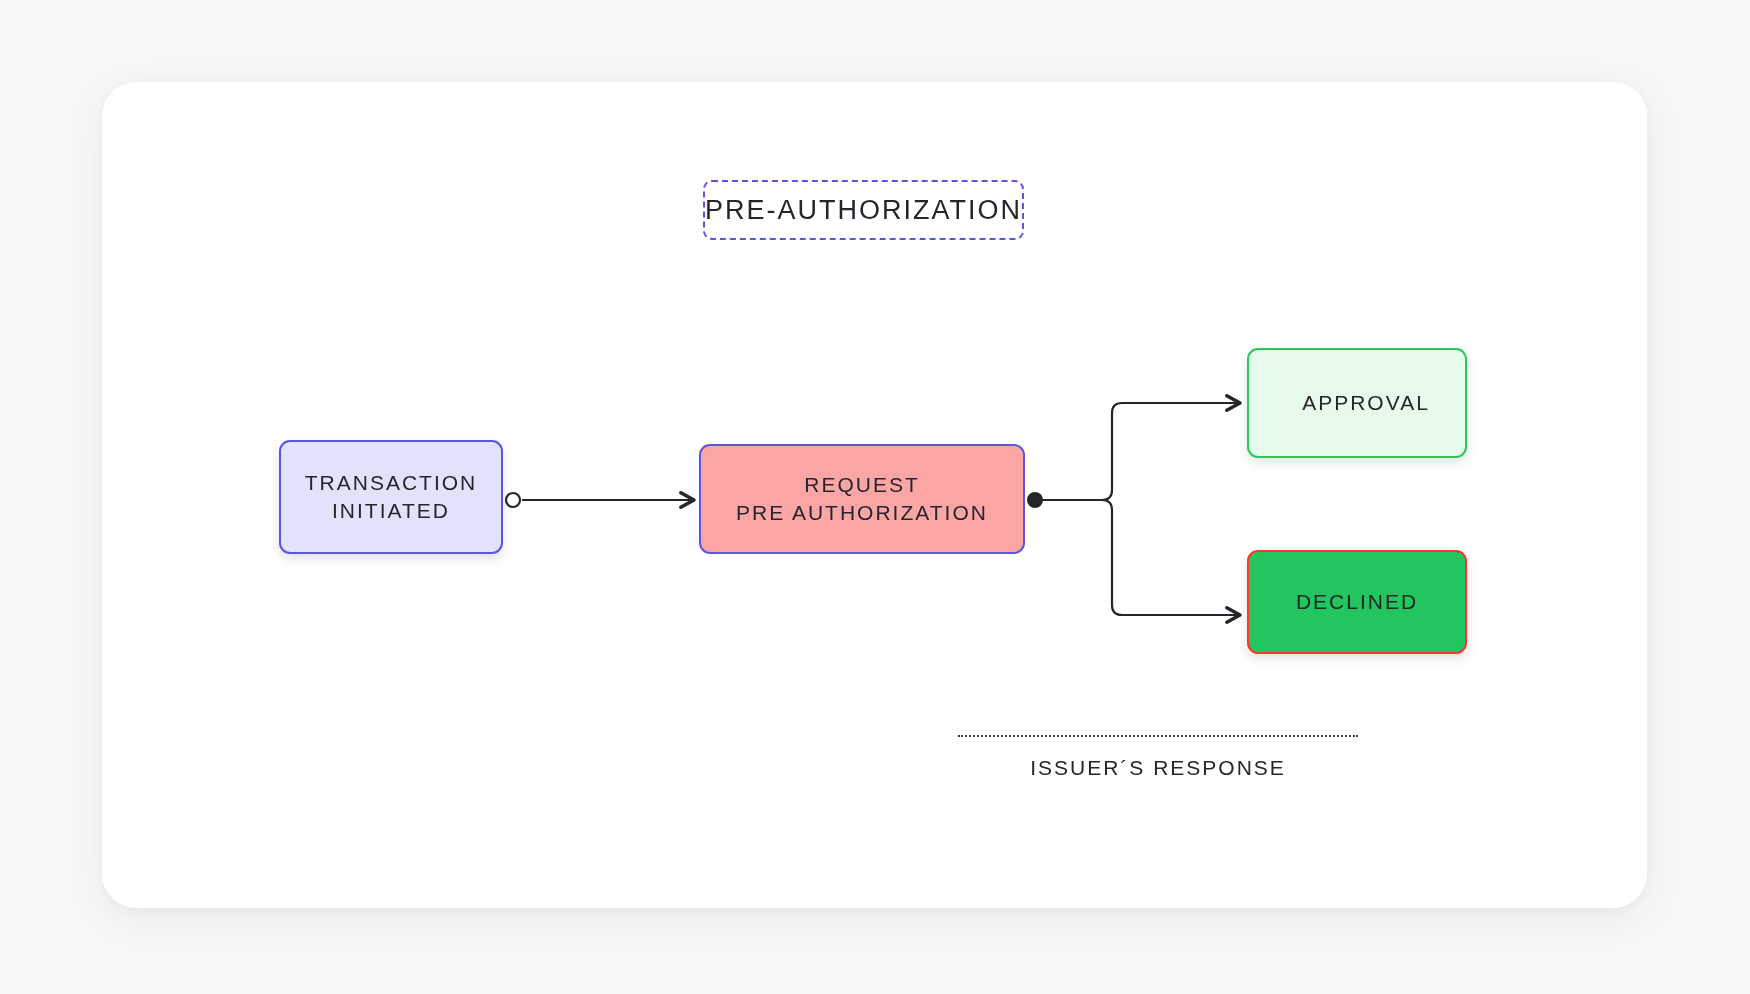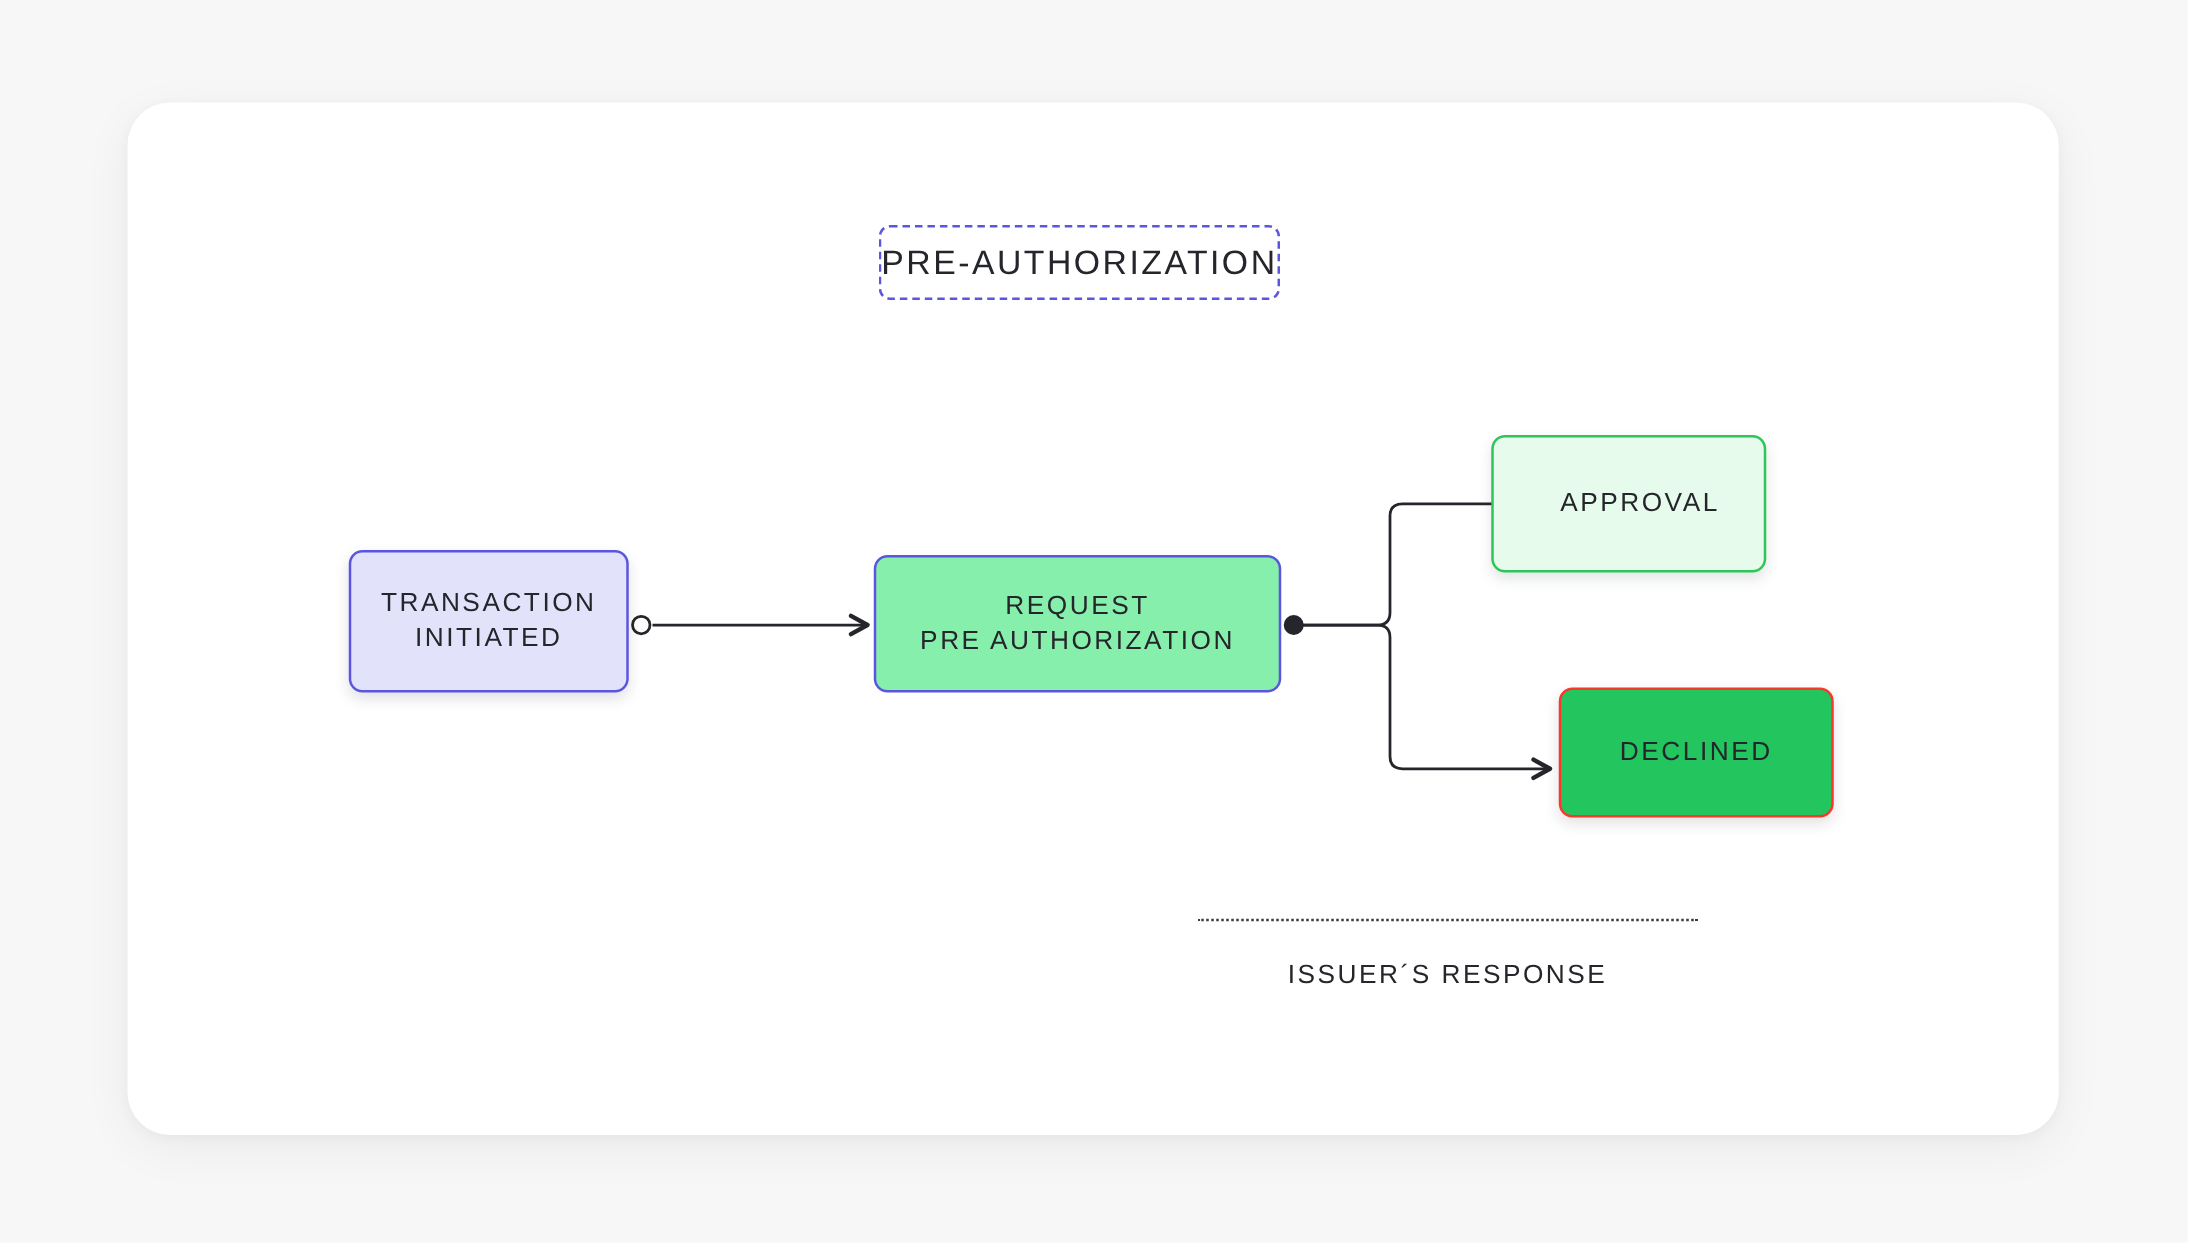--- a/index.html
+++ b/index.html
@@ -60,25 +60,25 @@
     height: 114px;
     background: #e3e2fb;
     border: 2.5px solid #5b55e0;
     box-shadow: 0 5px 11px rgba(30,30,60,0.13);
   }
   #node-request-preauth {
     left: 699px;
     top: 444px;
     width: 326px;
     height: 110px;
-    background: #86efac;
+    background: #fca5a5;
     border: 2px solid #5b55e0;
   }
   #node-approval {
-    left: 1193px;
+    left: 1247px;
     top: 348px;
     width: 220px;
     height: 110px;
     background: #e6fbec;
     border: 2.5px solid #2cc65a;
     box-shadow: 0 5px 11px rgba(30,60,40,0.13);
     padding-left: 18px;
   }
   #node-declined {
     left: 1247px;
@@ -113,21 +113,21 @@
     top: 735px;
     width: 400px;
     text-align: center;
   }
   #annotation-divider {
     width: 400px;
     height: 0;
     border-top: 2px dotted #3b3b40;
   }
   #annotation-label {
-    margin-top: 31px;
+    margin-top: 19px;
     color: #25262b;
     font-size: 21px;
     letter-spacing: 2.0px;
   }
 </style>
 </head>
 <body>
 
 <div id="stage">
 

